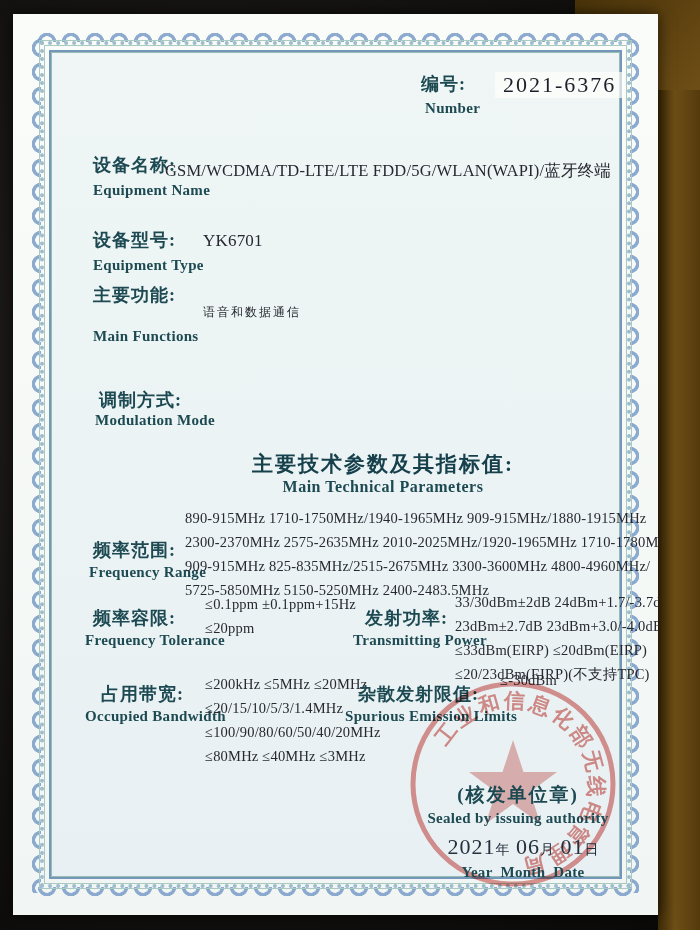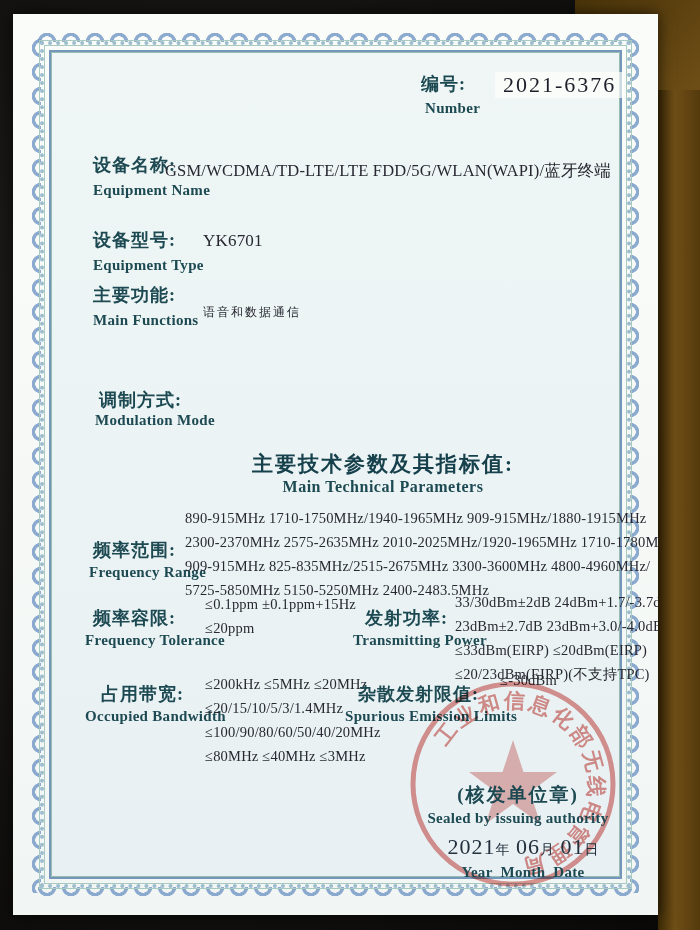--- a/index.html
+++ b/index.html
@@ -83,21 +83,21 @@
     <div class="blk lab" style="left:80px;top:139px;">设备名称:</div>
     <div class="blk val" style="left:152px;top:146px;font-size:16.5px;">GSM/WCDMA/TD-LTE/LTE FDD/5G/WLAN(WAPI)/蓝牙终端</div>
     <div class="blk lab-en" style="left:80px;top:168px;">Equipment Name</div>
 
     <div class="blk lab" style="left:80px;top:214px;">设备型号:</div>
     <div class="blk val" style="left:190px;top:217px;font-size:17px;">YK6701</div>
     <div class="blk lab-en" style="left:80px;top:243px;">Equipment Type</div>
 
     <div class="blk lab" style="left:80px;top:269px;">主要功能:</div>
     <div class="blk val" style="left:190px;top:290px;font-size:12px;letter-spacing:2px;">语音和数据通信</div>
-    <div class="blk lab-en" style="left:80px;top:298px;">Main Functions</div>
+    <div class="blk lab-en" style="left:80px;top:314px;">Main Functions</div>
 
     <div class="blk lab" style="left:86px;top:374px;text-align:center;">调制方式:</div>
     <div class="blk lab-en" style="left:82px;top:398px;">Modulation Mode</div>
 
     <div class="blk sec-title" style="left:160px;top:436px;width:420px;">主要技术参数及其指标值:</div>
     <div class="blk sec-title-en" style="left:160px;top:464px;width:420px;">Main Technical Parameters</div>
 
     <div class="blk lab" style="left:80px;top:524px;">频率范围:</div>
     <div class="blk lab-en" style="left:76px;top:550px;">Frequency Range</div>
     <div class="blk val val-lines" style="left:172px;top:492px;font-size:14.5px;">

